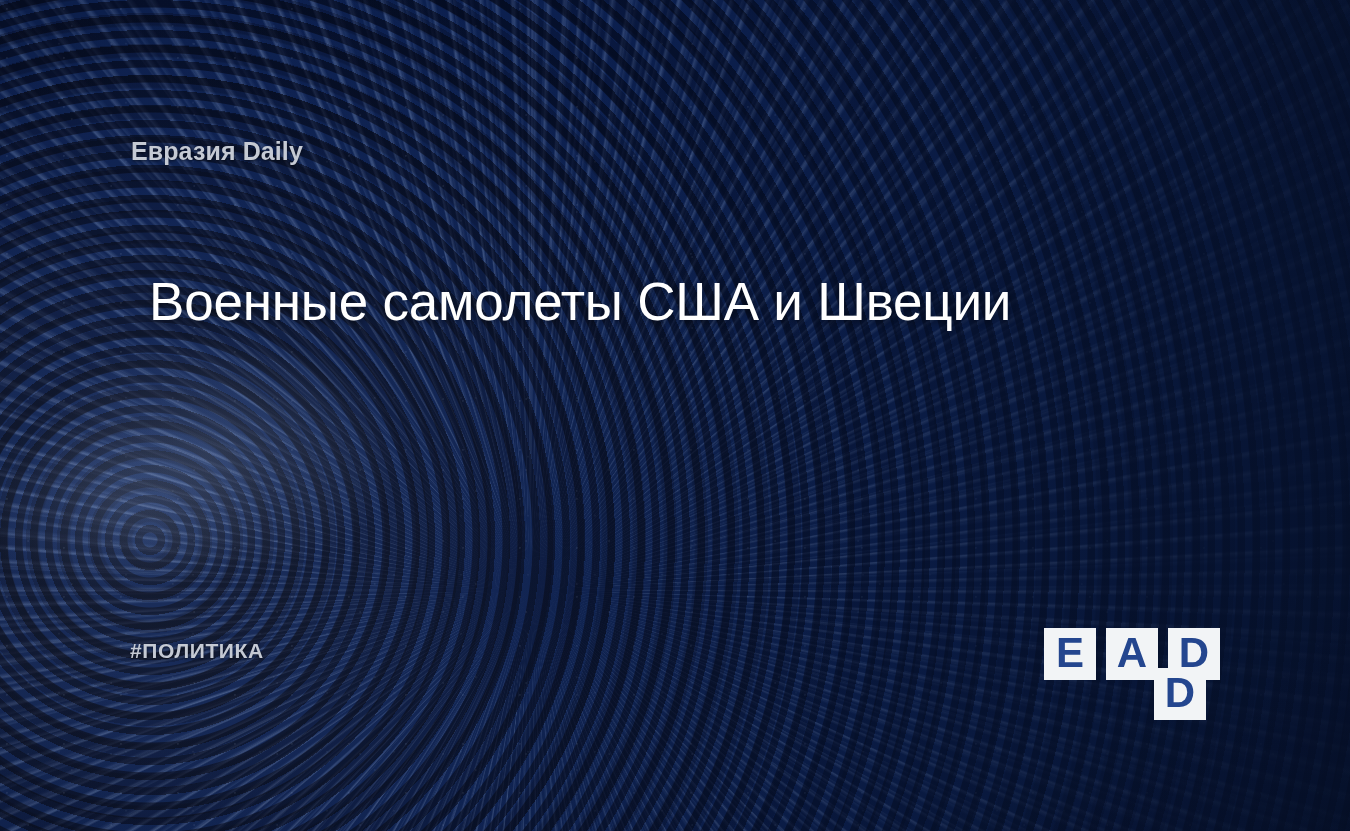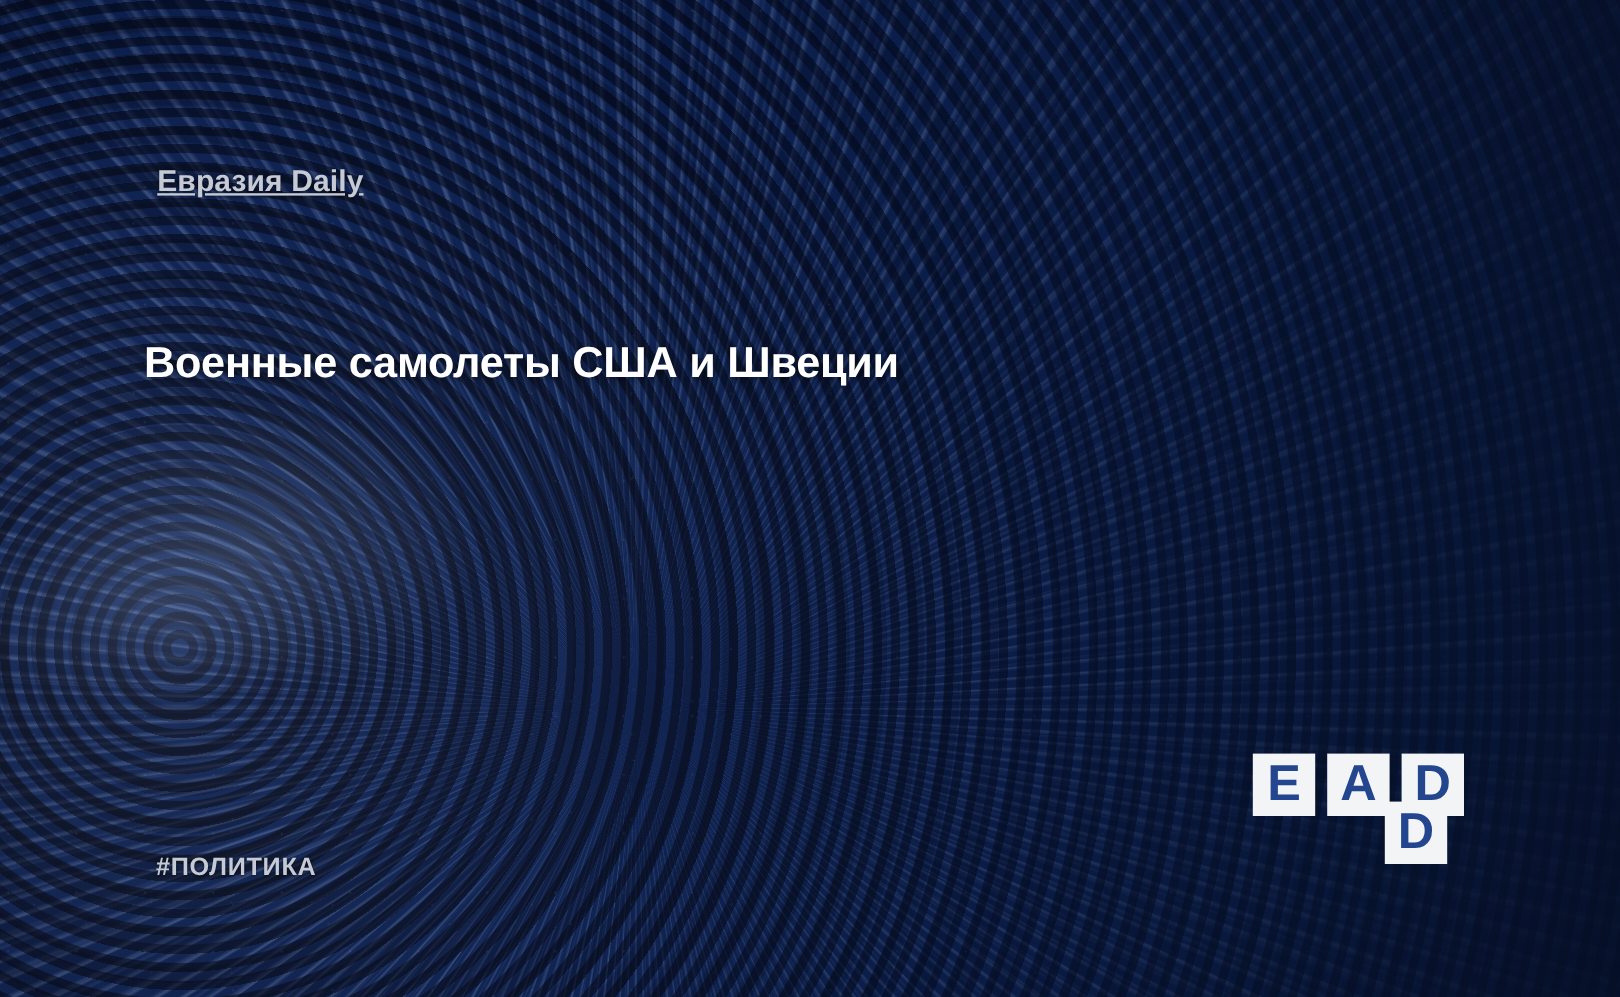--- a/index.html
+++ b/index.html
@@ -136,41 +136,40 @@
   .brand {
     position: absolute;
     left: 131px;
     top: 137px;
     font-size: 25px;
     font-weight: 700;
     letter-spacing: 0.1px;
     color: #c5cad4;
     text-shadow: 0 1px 3px rgba(0,0,0,0.55);
     white-space: nowrap;
-    text-decoration: underline;
   }
 
   .headline {
     position: absolute;
-    left: 120px;
+    left: 149px;
     top: 263px;
     width: 980px;
-    font-size: 36px;
+    font-size: 53px;
     line-height: 78px;
-    font-weight: 700;
+    font-weight: 400;
     color: #ffffff;
     letter-spacing: -0.2px;
     text-shadow: 0 2px 7px rgba(0,0,0,0.48);
   }
   .headline .line { display: block; white-space: nowrap; }
 
   .tag {
     position: absolute;
     left: 130px;
-    top: 711px;
+    top: 639px;
     font-size: 21px;
     font-weight: 700;
     letter-spacing: 0.6px;
     color: #c5cad4;
     text-shadow: 0 1px 3px rgba(0,0,0,0.55);
     white-space: nowrap;
   }
 
   
   .logo {

